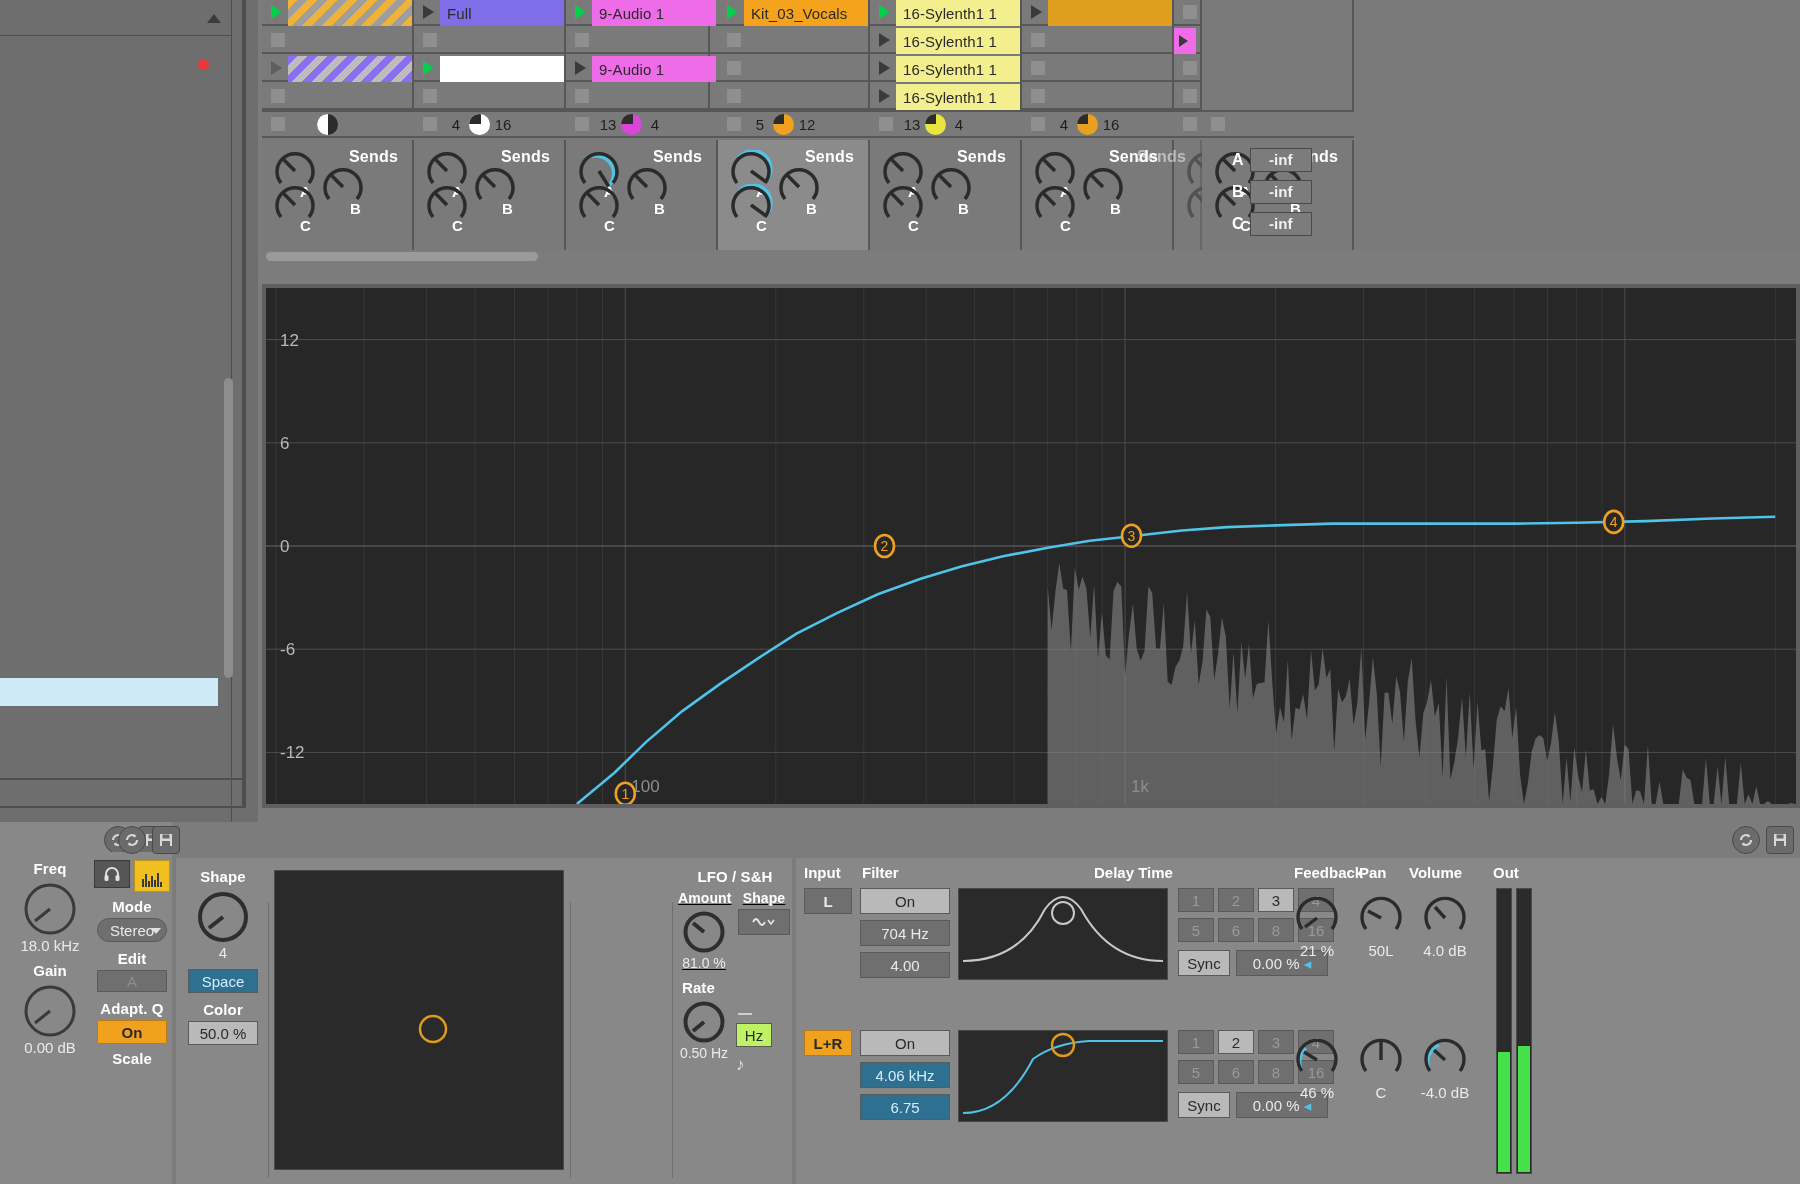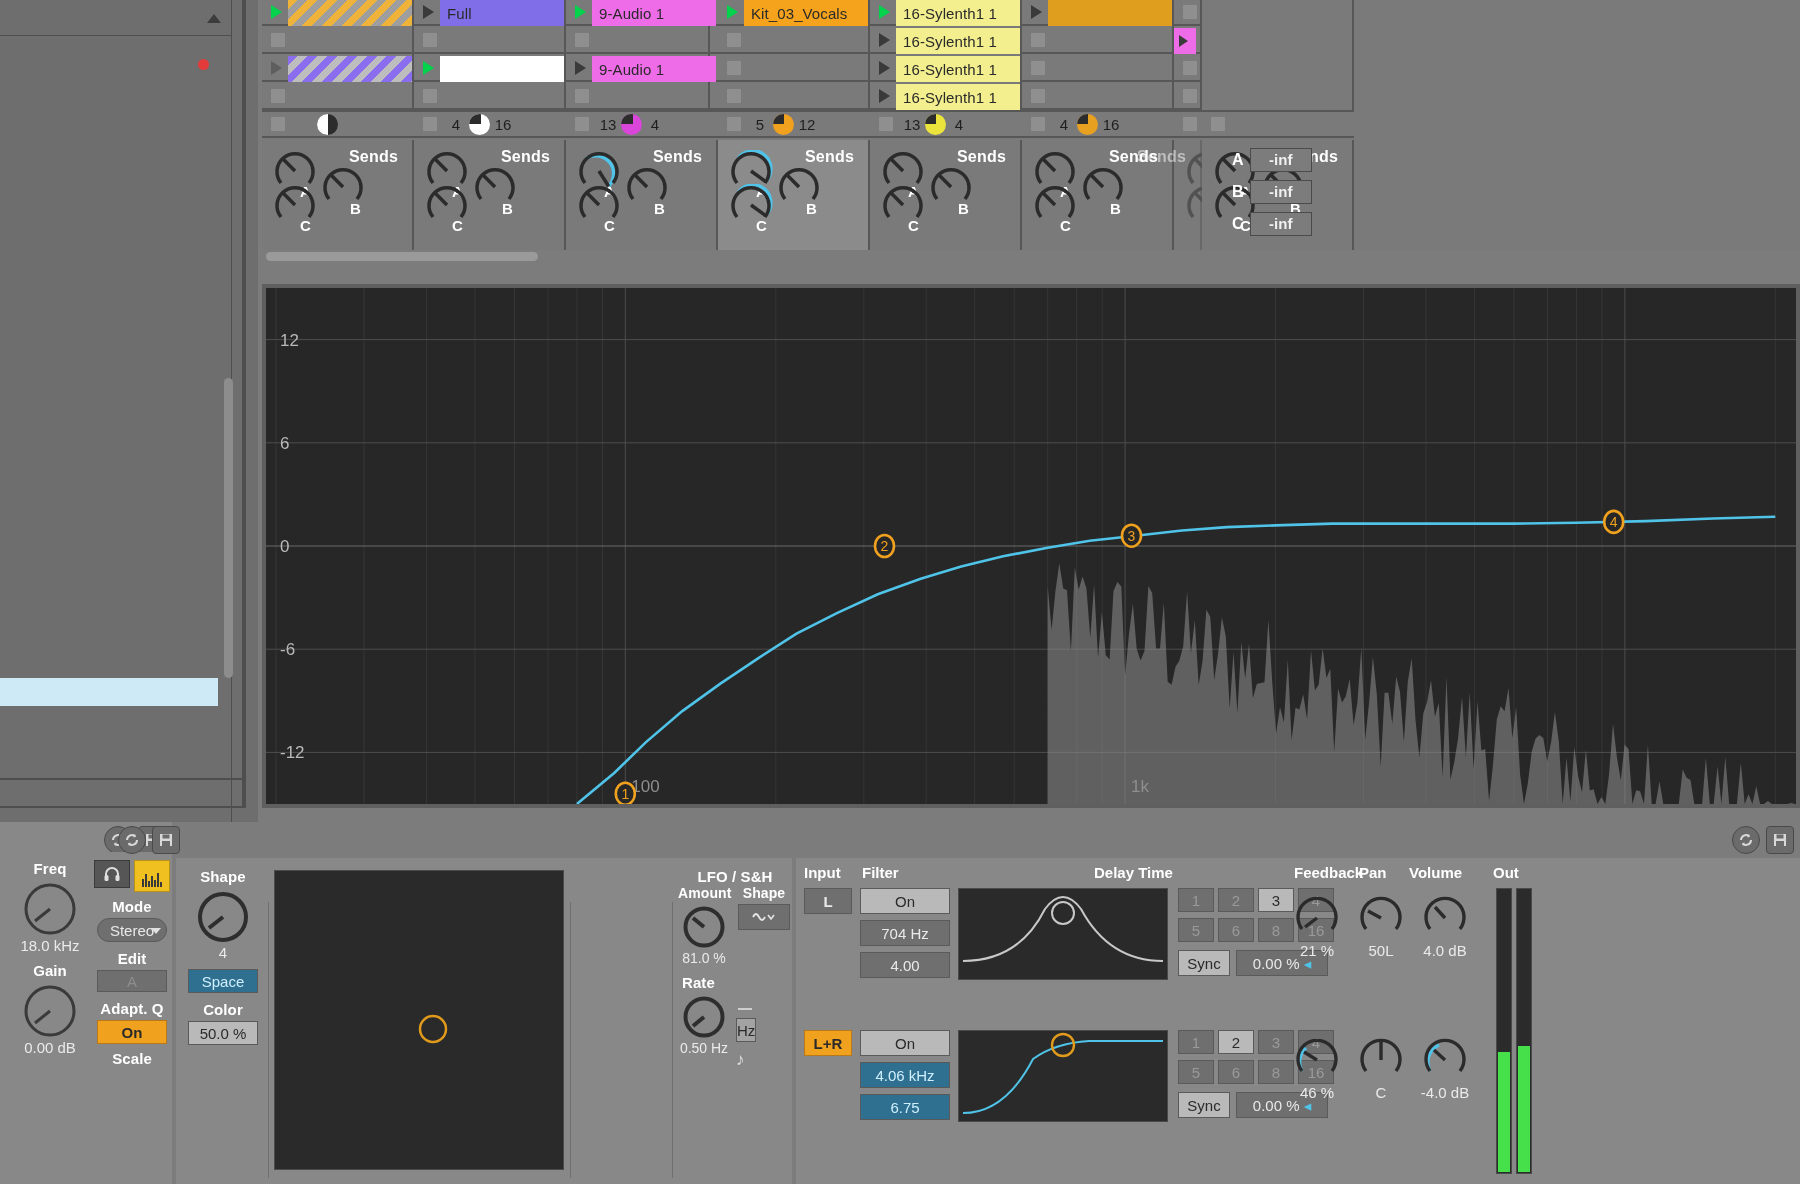--- a/index.html
+++ b/index.html
@@ -665,21 +665,21 @@
           <svg width="288" height="298" viewBox="0 0 288 298">
               <circle cx="158" cy="158" r="13" fill="none" stroke="#e09a1c" stroke-width="2.5"></circle>
             </svg>
         </div>
         <div class="sep" style="left:394px;"></div>
 
         <div class="sep" style="left:496px;"></div>
 
         <div style="position:absolute;left:502px;top:10px;width:114px;">
           <div class="pl">LFO / S&amp;H</div>
-          <div style="display:flex;gap:6px;">
+          <div style="display:flex;gap:6px;margin-top:5px;text-decoration:underline;">
             <div style="width:52px;">
               <div class="pl small">Amount</div>
               <div style="margin:3px auto 0;width:46px;height:46px;">
                 <svg width="46" height="46" viewBox="0 0 46 46">
                     <circle cx="23" cy="23" r="18.5" fill="none" stroke="#2e2e2e" stroke-width="4"></circle>
                     <line x1="23" y1="23" x2="12" y2="14" stroke="#2e2e2e" stroke-width="4"></line>
                   </svg>
               </div>
               <div class="pv small">81.0 %</div>
             </div>
@@ -699,21 +699,21 @@
               <div style="margin:0 auto;width:46px;height:46px;">
                 <svg width="46" height="46" viewBox="0 0 46 46">
                     <circle cx="23" cy="23" r="18.5" fill="none" stroke="#2e2e2e" stroke-width="4"></circle>
                     <line x1="23" y1="23" x2="12" y2="32" stroke="#2e2e2e" stroke-width="4"></line>
                   </svg>
               </div>
               <div class="pv small">0.50 Hz</div>
             </div>
             <div style="width:52px;">
               <div style="width:14px;height:2px;background:#cfcfcf;margin:14px 0 8px 2px;"></div>
-              <div class="field" style="width:20px;height:24px;line-height:24px;background:#a3a3a3;color:#2a2a2a;">Hz</div>
+              <div class="field" style="width:36px;height:24px;line-height:24px;background:#bef264;color:#2a2a2a;">Hz</div>
               <div style="margin-top:8px;font-size:17px;color:#e0e0e0;">♪</div>
             </div>
           </div>
         </div>
       </div>
     </div>
 
     <div class="dev" style="left:796px;width:1004px;">
       <div class="dev-icons" style="right:6px;top:4px;">
         <div class="cbtn">

